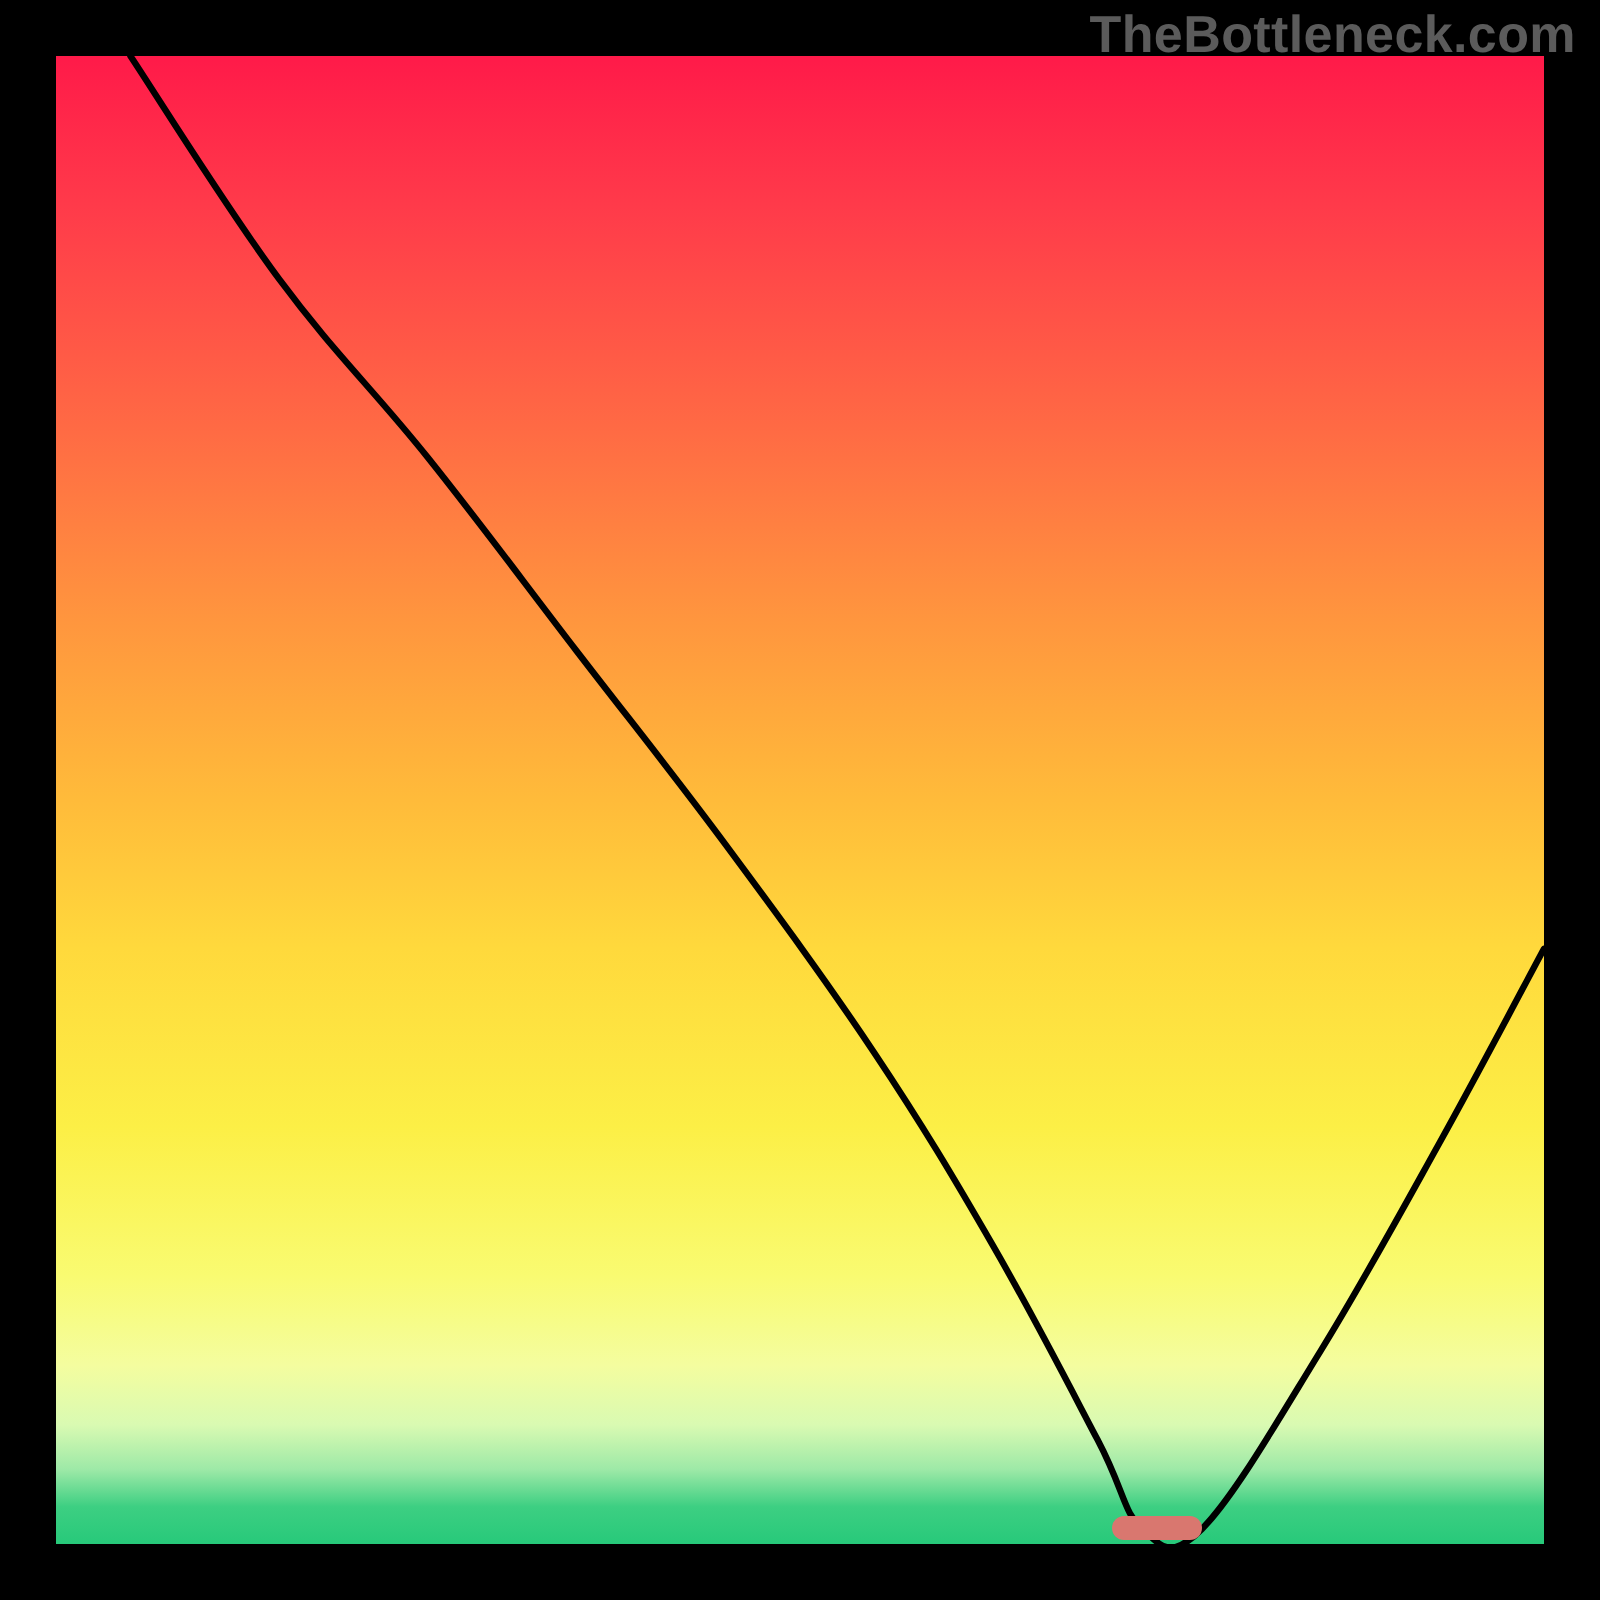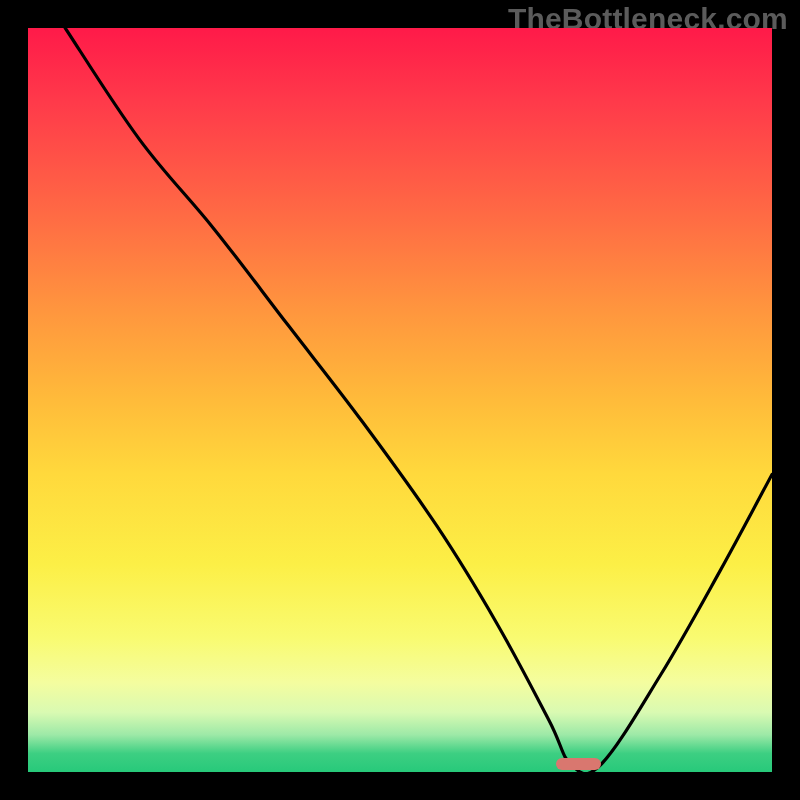--- a/index.html
+++ b/index.html
@@ -15,21 +15,21 @@
     position: relative;
     width: 800px;
     height: 800px;
     background: #000;
   }
   .watermark {
     position: absolute;
     top: 2px;
     right: 12px;
     color: #5b5b5b;
-    font-size: 30px;
+    font-size: 26px;
     font-weight: 600;
     letter-spacing: 0.2px;
   }
   .plot {
     position: absolute;
     left: 28px;
     top: 28px;
     width: 744px;
     height: 744px;
     

